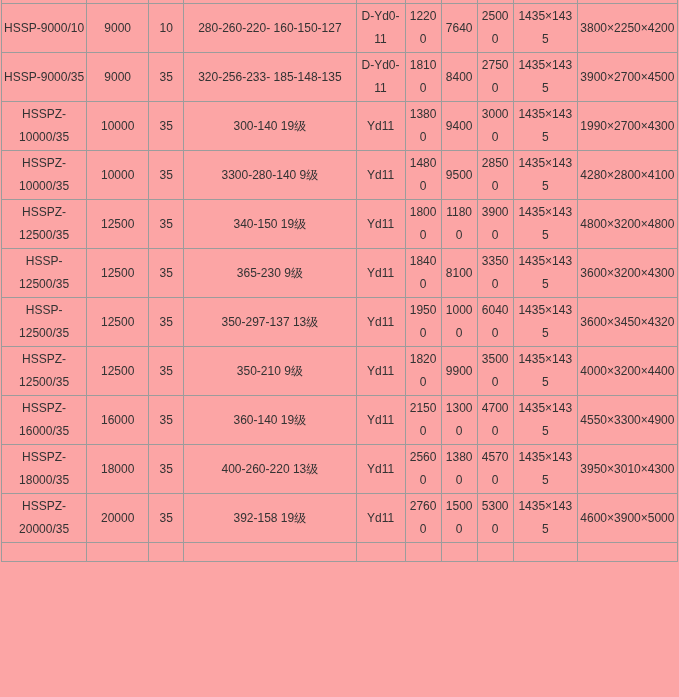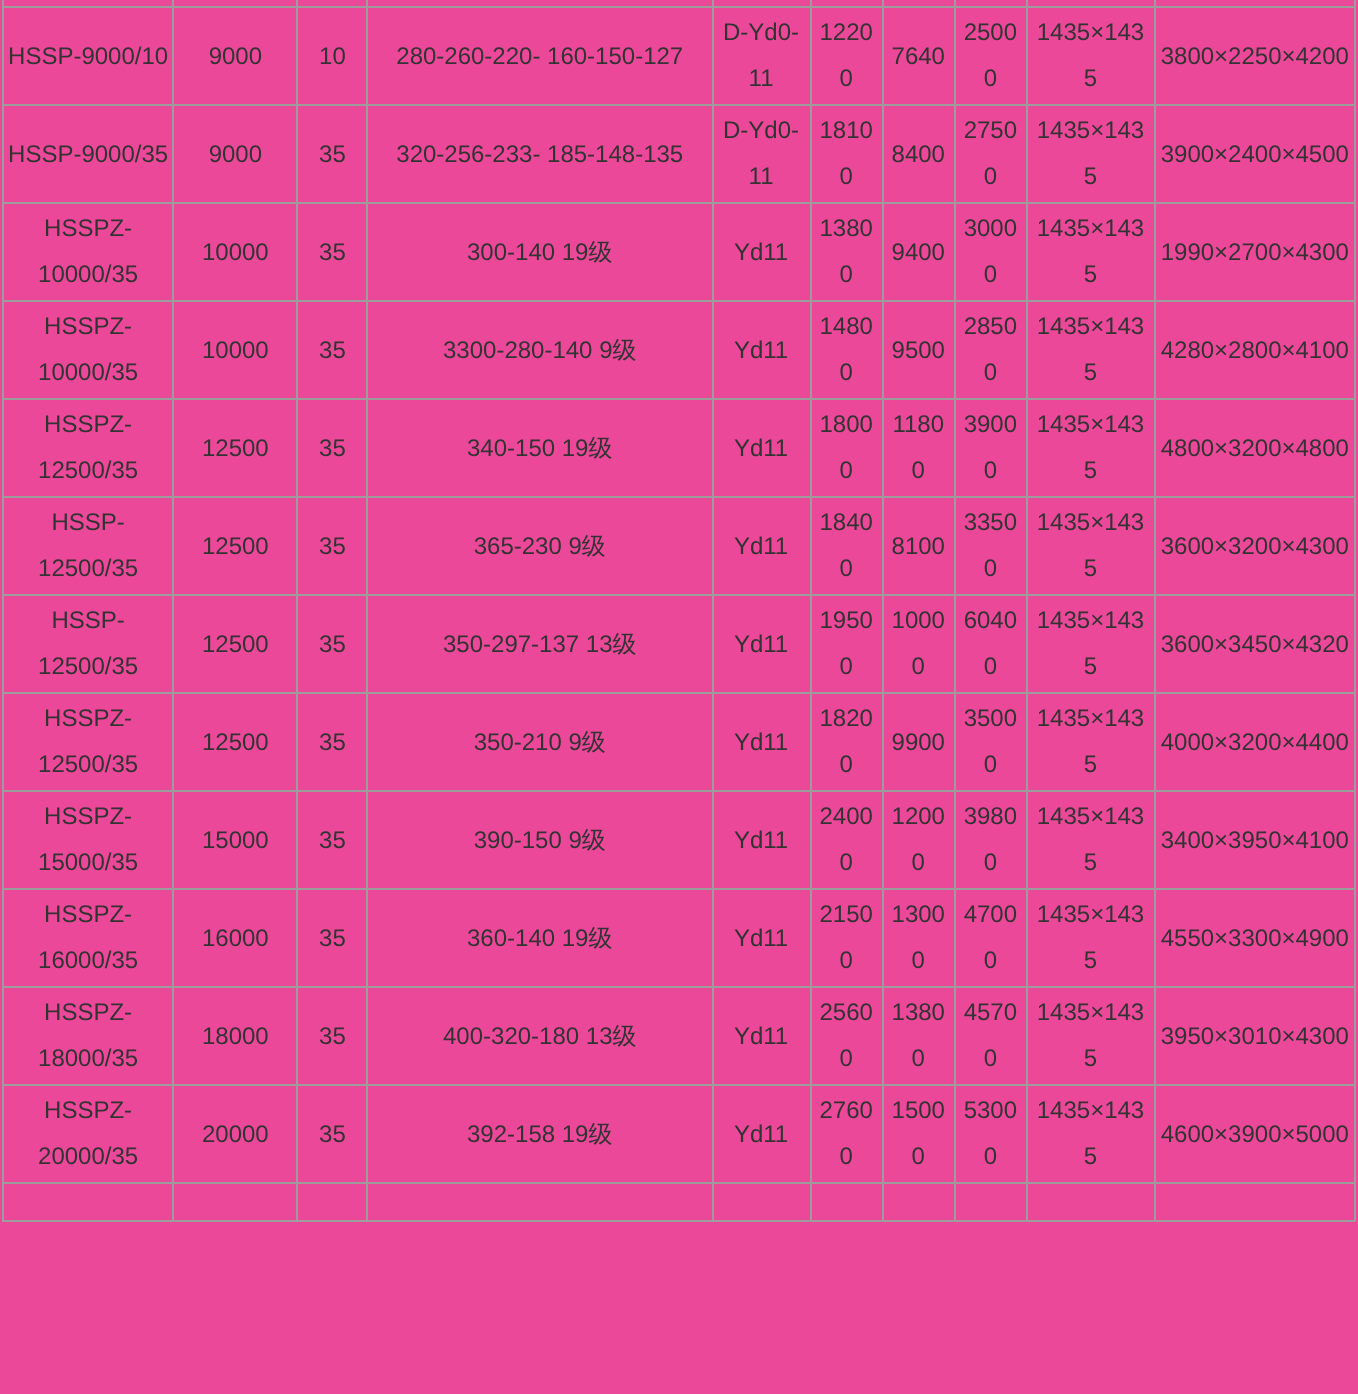--- a/index.html
+++ b/index.html
@@ -4,21 +4,21 @@
 <style>
   html, body {
     margin: 0;
     padding: 0;
     background: #ffffff;
   }
   .viewport {
     width: 679px;
     height: 697px;
     overflow: hidden;
-    background: #ec4899;
+    background: #fca5a5;
     position: relative;
   }
   table.spec-table {
     border-collapse: collapse;
     table-layout: fixed;
     width: 677px;
     margin-left: 1px;
     font-family: "Liberation Sans", "DejaVu Sans", sans-serif;
     font-size: 12px;
     color: #333333;
@@ -92,21 +92,21 @@
         <tr class="data-row">
           <td>HSSP-9000/35</td>
           <td>9000</td>
           <td>35</td>
           <td>320-256-233- 185-148-135</td>
           <td>D-Yd0-11</td>
           <td>18100</td>
           <td>8400</td>
           <td>27500</td>
           <td>1435×1435</td>
-          <td>3900×2400×4500</td>
+          <td>3900×2700×4500</td>
         </tr>
         <tr class="data-row">
           <td>HSSPZ-10000/35</td>
           <td>10000</td>
           <td>35</td>
           <td>300-140 19级</td>
           <td>Yd11</td>
           <td>13800</td>
           <td>9400</td>
           <td>30000</td>
@@ -167,48 +167,36 @@
           <td>35</td>
           <td>350-210 9级</td>
           <td>Yd11</td>
           <td>18200</td>
           <td>9900</td>
           <td>35000</td>
           <td>1435×1435</td>
           <td>4000×3200×4400</td>
         </tr>
         <tr class="data-row">
-          <td>HSSPZ-15000/35</td>
-          <td>15000</td>
-          <td>35</td>
-          <td>390-150 9级</td>
-          <td>Yd11</td>
-          <td>24000</td>
-          <td>12000</td>
-          <td>39800</td>
-          <td>1435×1435</td>
-          <td>3400×3950×4100</td>
-        </tr>
-        <tr class="data-row">
           <td>HSSPZ-16000/35</td>
           <td>16000</td>
           <td>35</td>
           <td>360-140 19级</td>
           <td>Yd11</td>
           <td>21500</td>
           <td>13000</td>
           <td>47000</td>
           <td>1435×1435</td>
           <td>4550×3300×4900</td>
         </tr>
         <tr class="data-row">
           <td>HSSPZ-18000/35</td>
           <td>18000</td>
           <td>35</td>
-          <td>400-320-180 13级</td>
+          <td>400-260-220 13级</td>
           <td>Yd11</td>
           <td>25600</td>
           <td>13800</td>
           <td>45700</td>
           <td>1435×1435</td>
           <td>3950×3010×4300</td>
         </tr>
         <tr class="data-row">
           <td>HSSPZ-20000/35</td>
           <td>20000</td>

